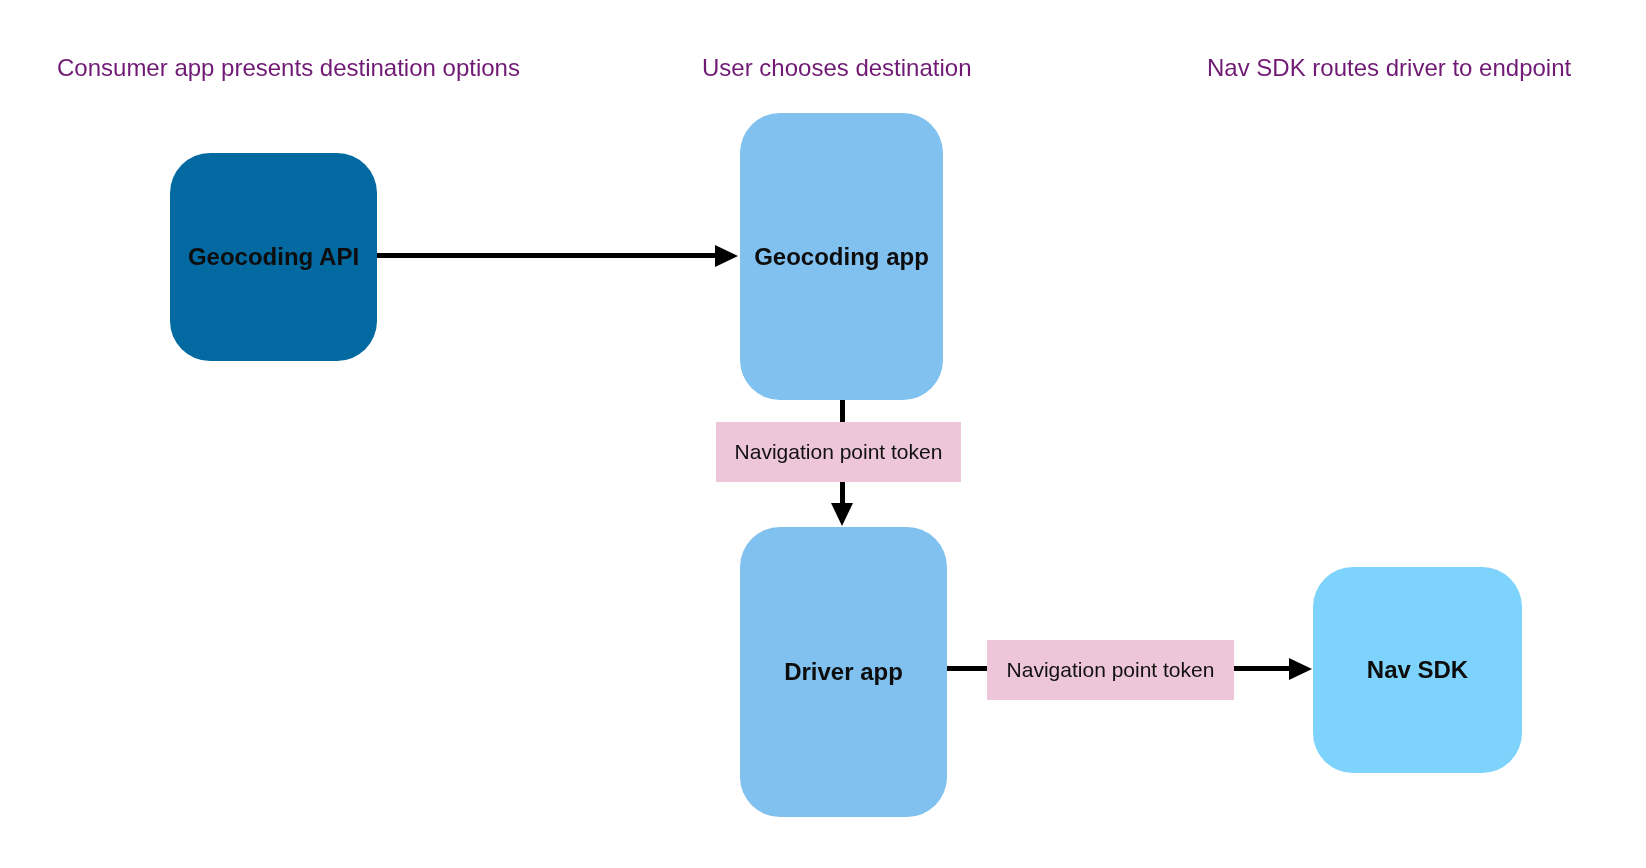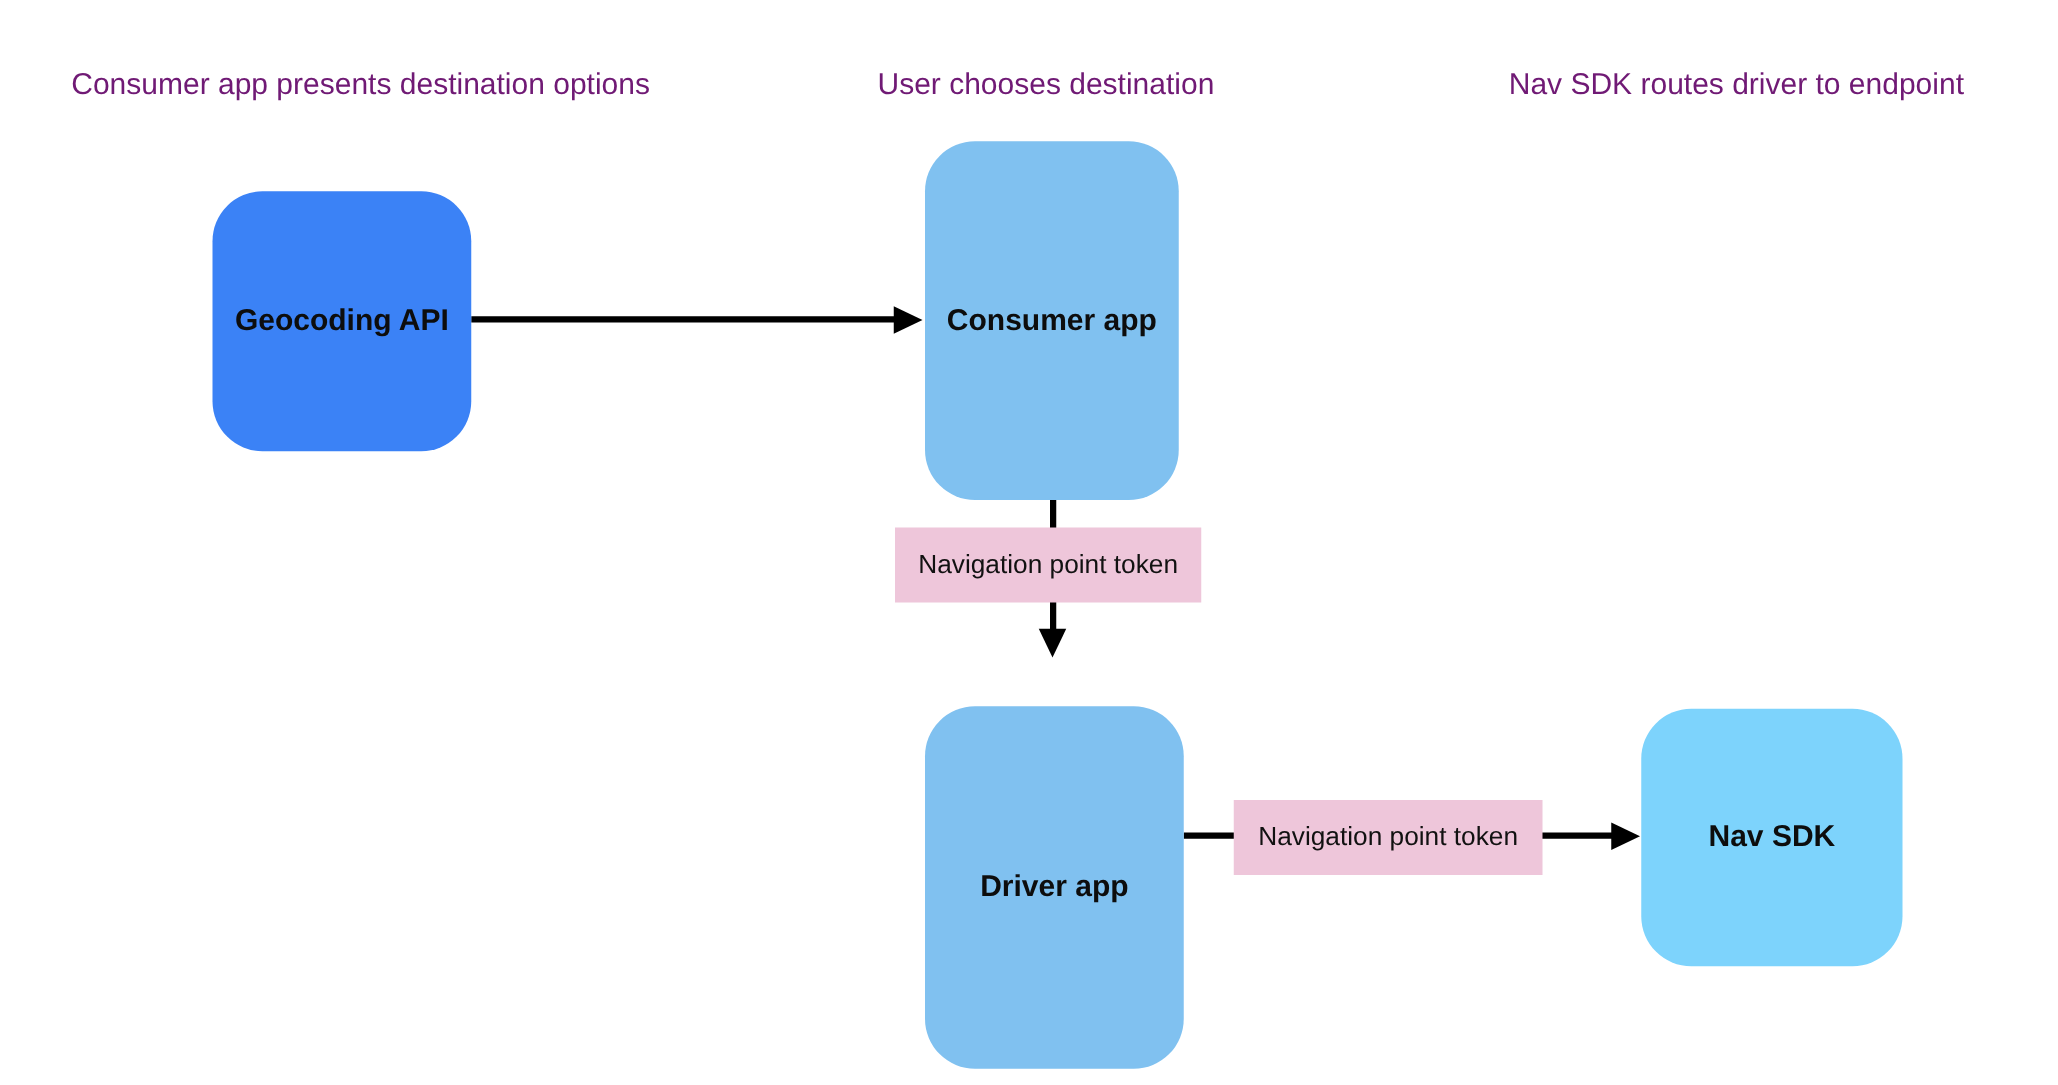--- a/index.html
+++ b/index.html
@@ -87,18 +87,18 @@
   <div class="arrow-head arrow-right" id="edge1-head"></div>
 
   <div class="edge-line" id="edge2-line"></div>
   <div class="arrow-head arrow-down" id="edge2-head"></div>
   <div class="edge-label" id="edge2-label">Navigation point token</div>
 
   <div class="edge-line" id="edge3-line"></div>
   <div class="arrow-head arrow-right" id="edge3-head"></div>
   <div class="edge-label" id="edge3-label">Navigation point token</div>
 
-  <div class="node" id="node-geocoding" style="background: #3b82f6; text-align: center;">Geocoding API</div>
-  <div class="node" id="node-consumer" style="background: rgb(128, 193, 240);">Consumer app</div>
-  <div class="node" id="node-driver" style="background: rgb(128, 193, 240); margin-top: 38px;">Driver app</div>
+  <div class="node" id="node-geocoding" style="background: #0369a1; text-align: center;">Geocoding API</div>
+  <div class="node" id="node-consumer" style="background: rgb(128, 193, 240);">Geocoding app</div>
+  <div class="node" id="node-driver" style="background: rgb(128, 193, 240);">Driver app</div>
   <div class="node" id="node-navsdk" style="background: #7dd3fc;">Nav SDK</div>
 
 </div>
 
 </body></html>

